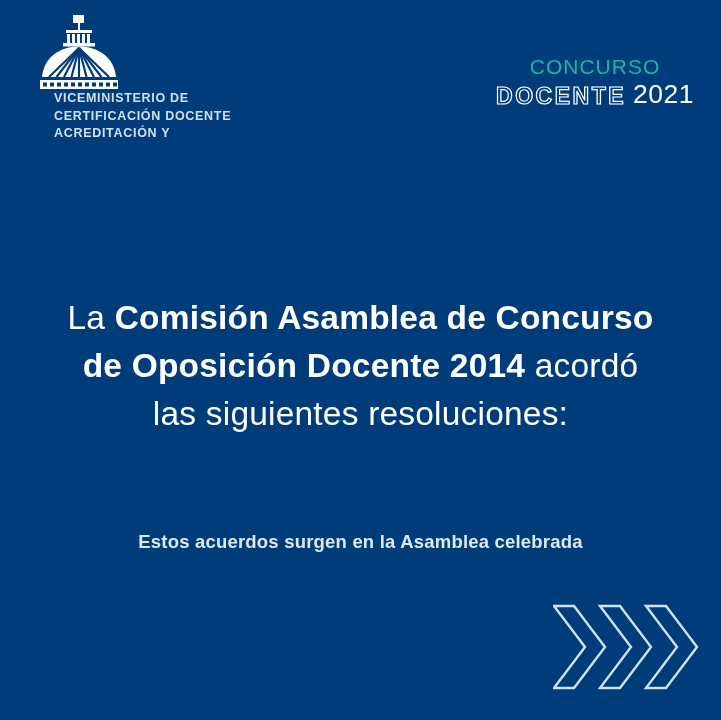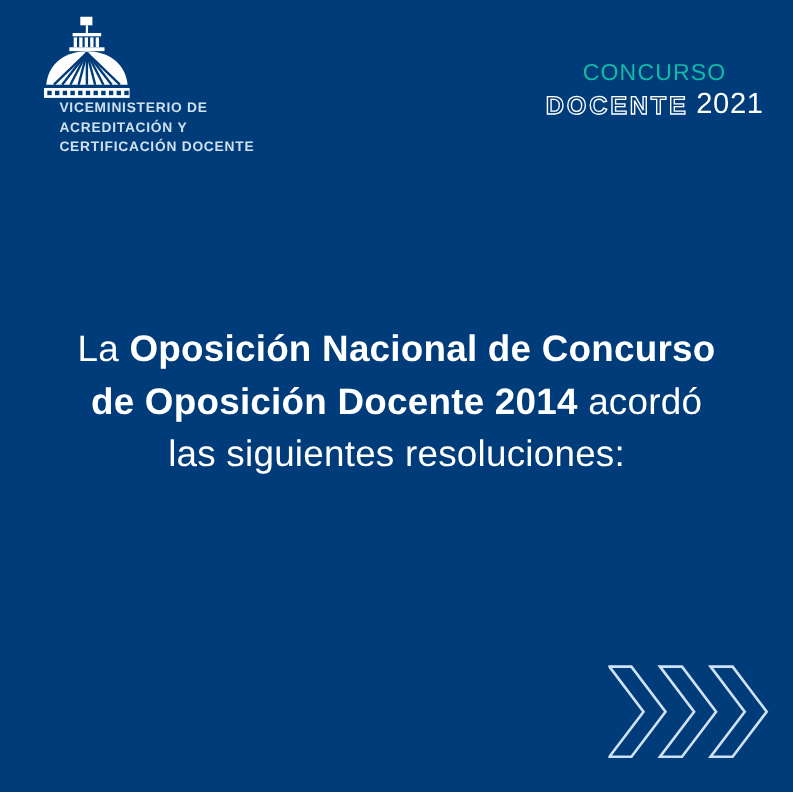--- a/index.html
+++ b/index.html
@@ -102,39 +102,40 @@
     <rect x="45" y="67.5" width="4" height="4"></rect>
       <rect x="52" y="67.5" width="4" height="4"></rect>
     <rect x="59" y="67.5" width="4" height="4"></rect>
       <rect x="66" y="67.5" width="4" height="4"></rect>
     <rect x="73" y="67.5" width="4" height="4"></rect>
   </g>
 </svg>
 
 <div class="abs ministry-text">
   <div>VICEMINISTERIO DE</div>
+  <div>CERTIFICACIÓN DOCENTE</div>
   <div>ACREDITACIÓN Y</div>
-  <div>CERTIFICACIÓN DOCENTE</div>
 </div>
 
 <div class="abs campaign">
   <div class="l1">CONCURSO</div>
   <div class="l3">
     <span class="outline">DOCENTE</span>
     <span class="year">2021</span>
   </div>
 </div>
 
 <div class="abs heading">
-  <div><span>La </span><b>Oposición Nacional de Concurso</b></div>
+  <div><span>La </span><b>Comisión Asamblea de Concurso</b></div>
   <div><b>de Oposición Docente 2014</b><span> acordó</span></div>
   <div>las siguientes resoluciones:</div>
 </div>
 
 <div class="abs note">
+  <div>Estos acuerdos surgen en la Asamblea celebrada</div>
 </div>
 
 <svg class="abs chevrons" viewBox="0 0 150 88" aria-hidden="true">
   <g fill="none" stroke="#cfe2f4" stroke-width="2.4" stroke-linejoin="miter">
     <path d="M1,2 L32,43 L1,84 L21,84 L52,43 L21,2 Z" transform="skewX(0)"></path>
     <path d="M47,2 L78,43 L47,84 L67,84 L98,43 L67,2 Z"></path>
     <path d="M93,2 L124,43 L93,84 L113,84 L144,43 L113,2 Z"></path>
   </g>
 </svg>
 

